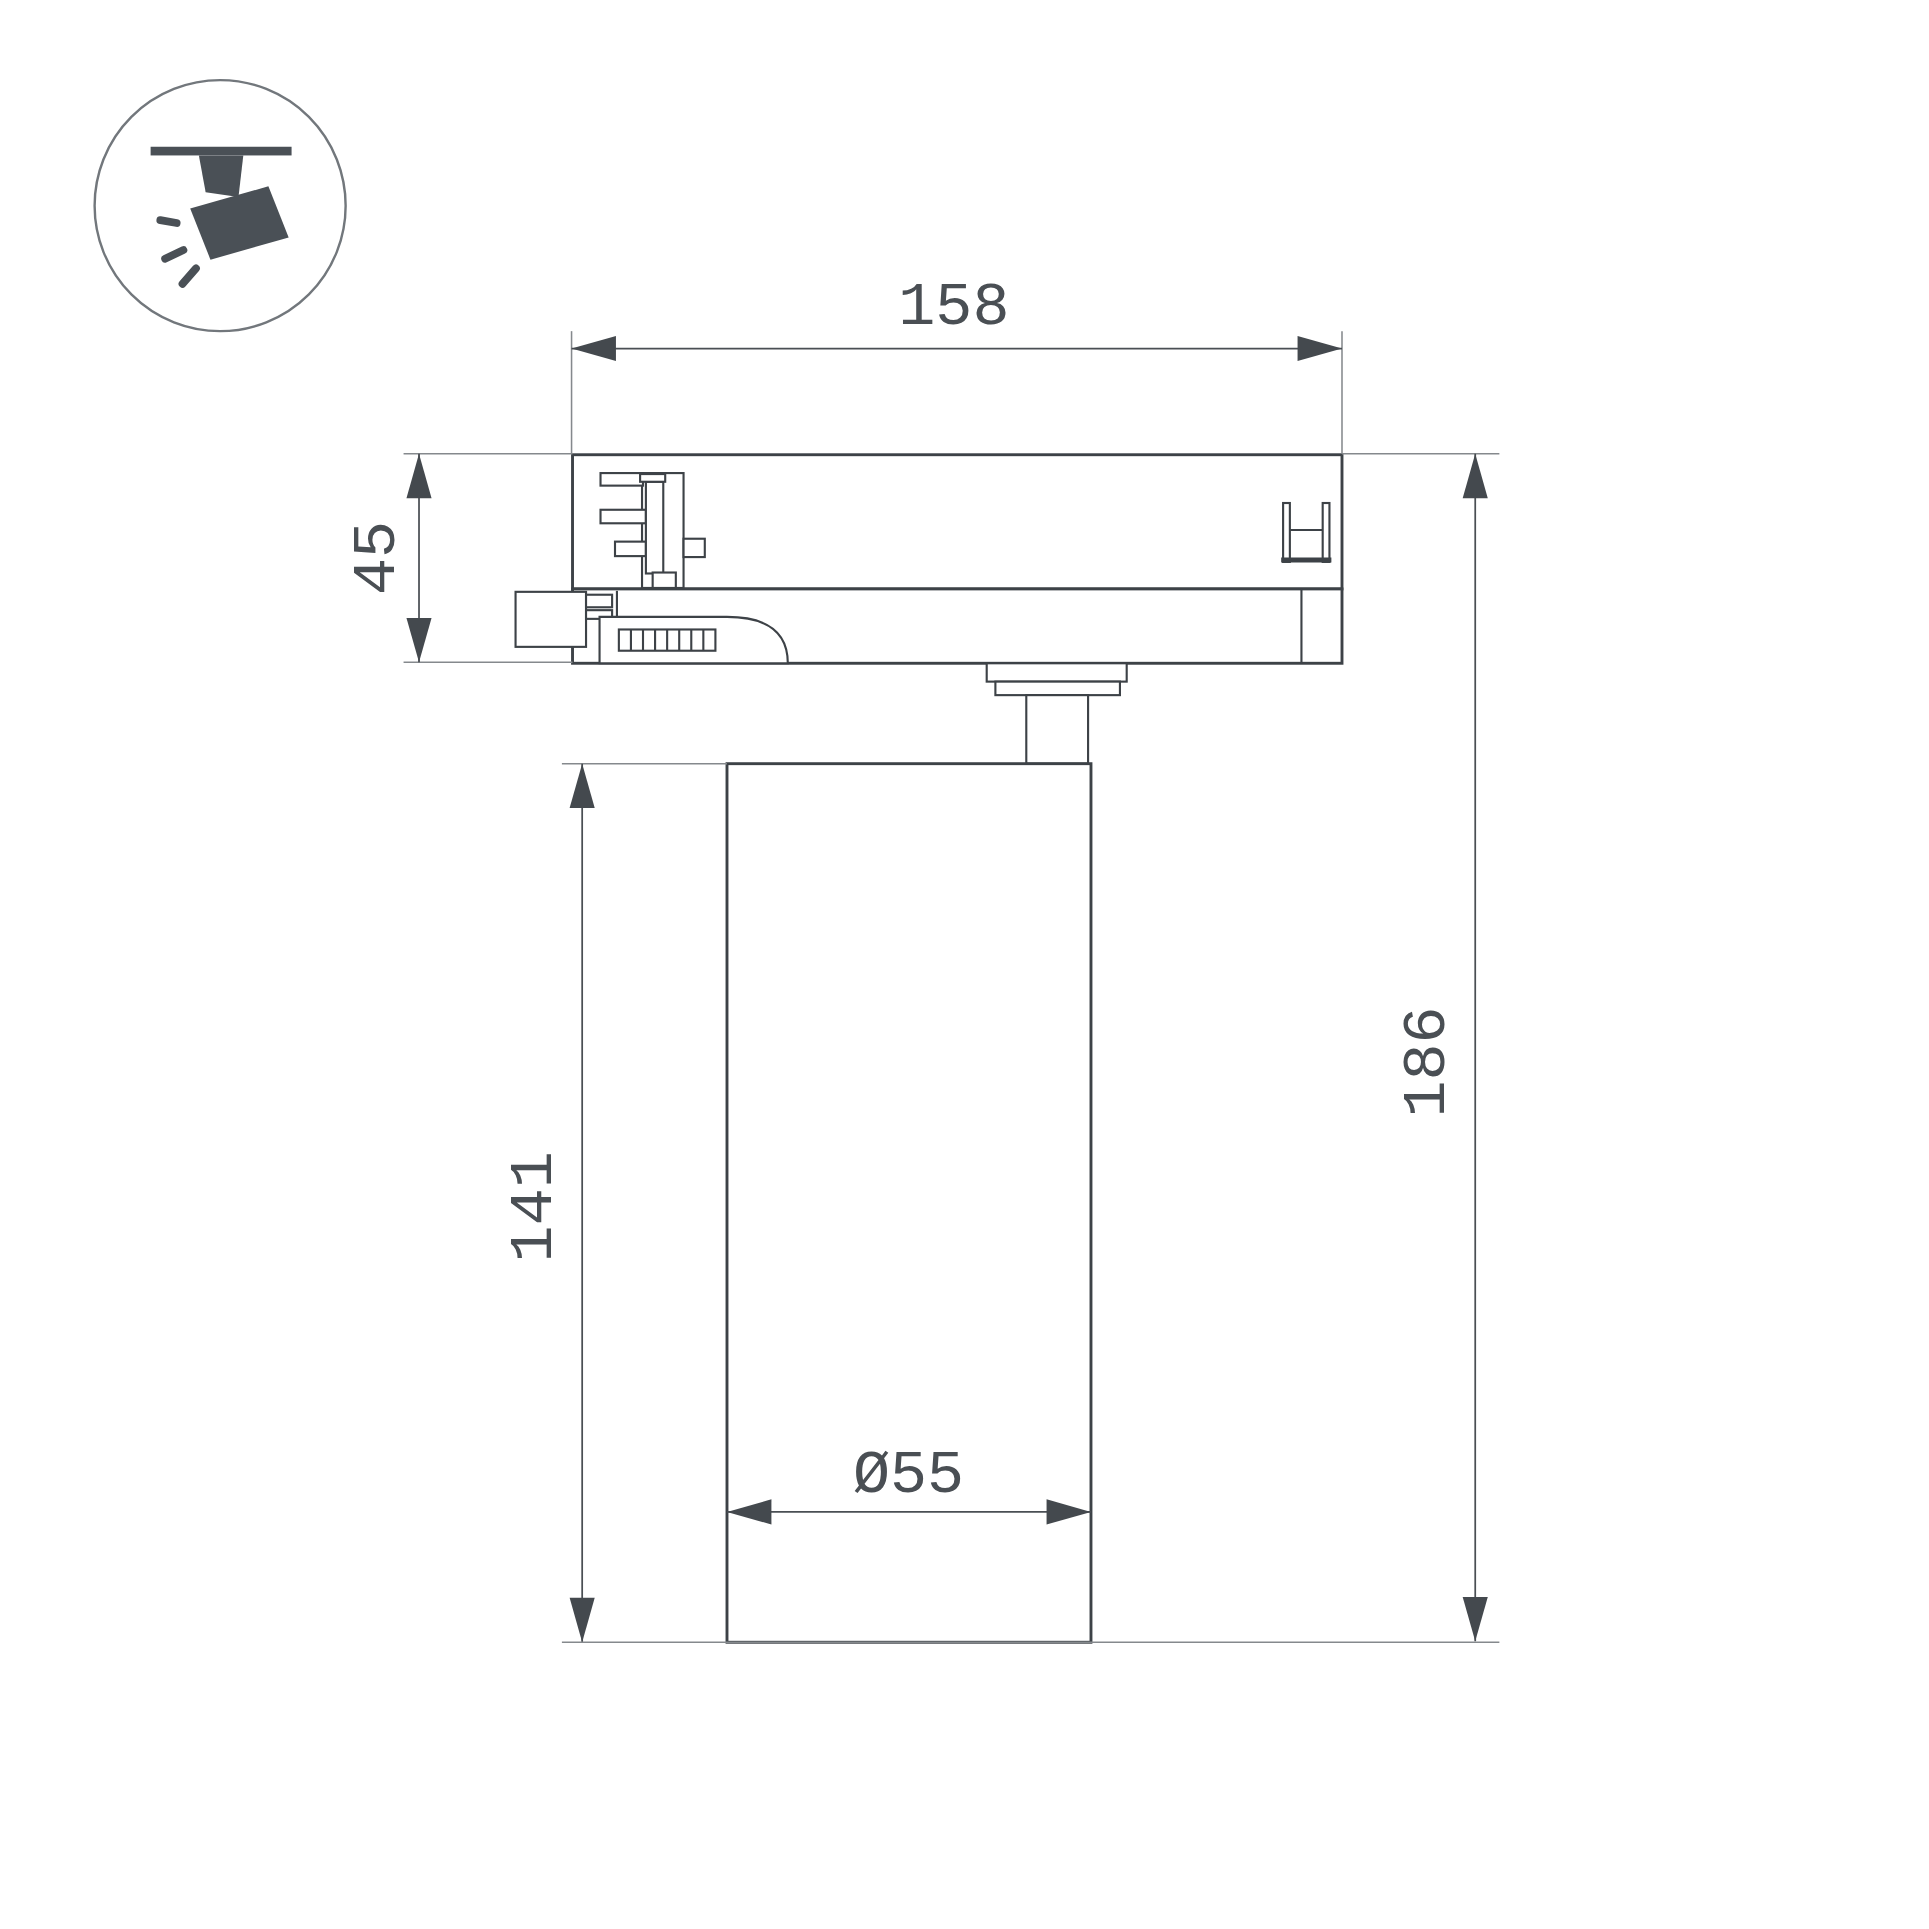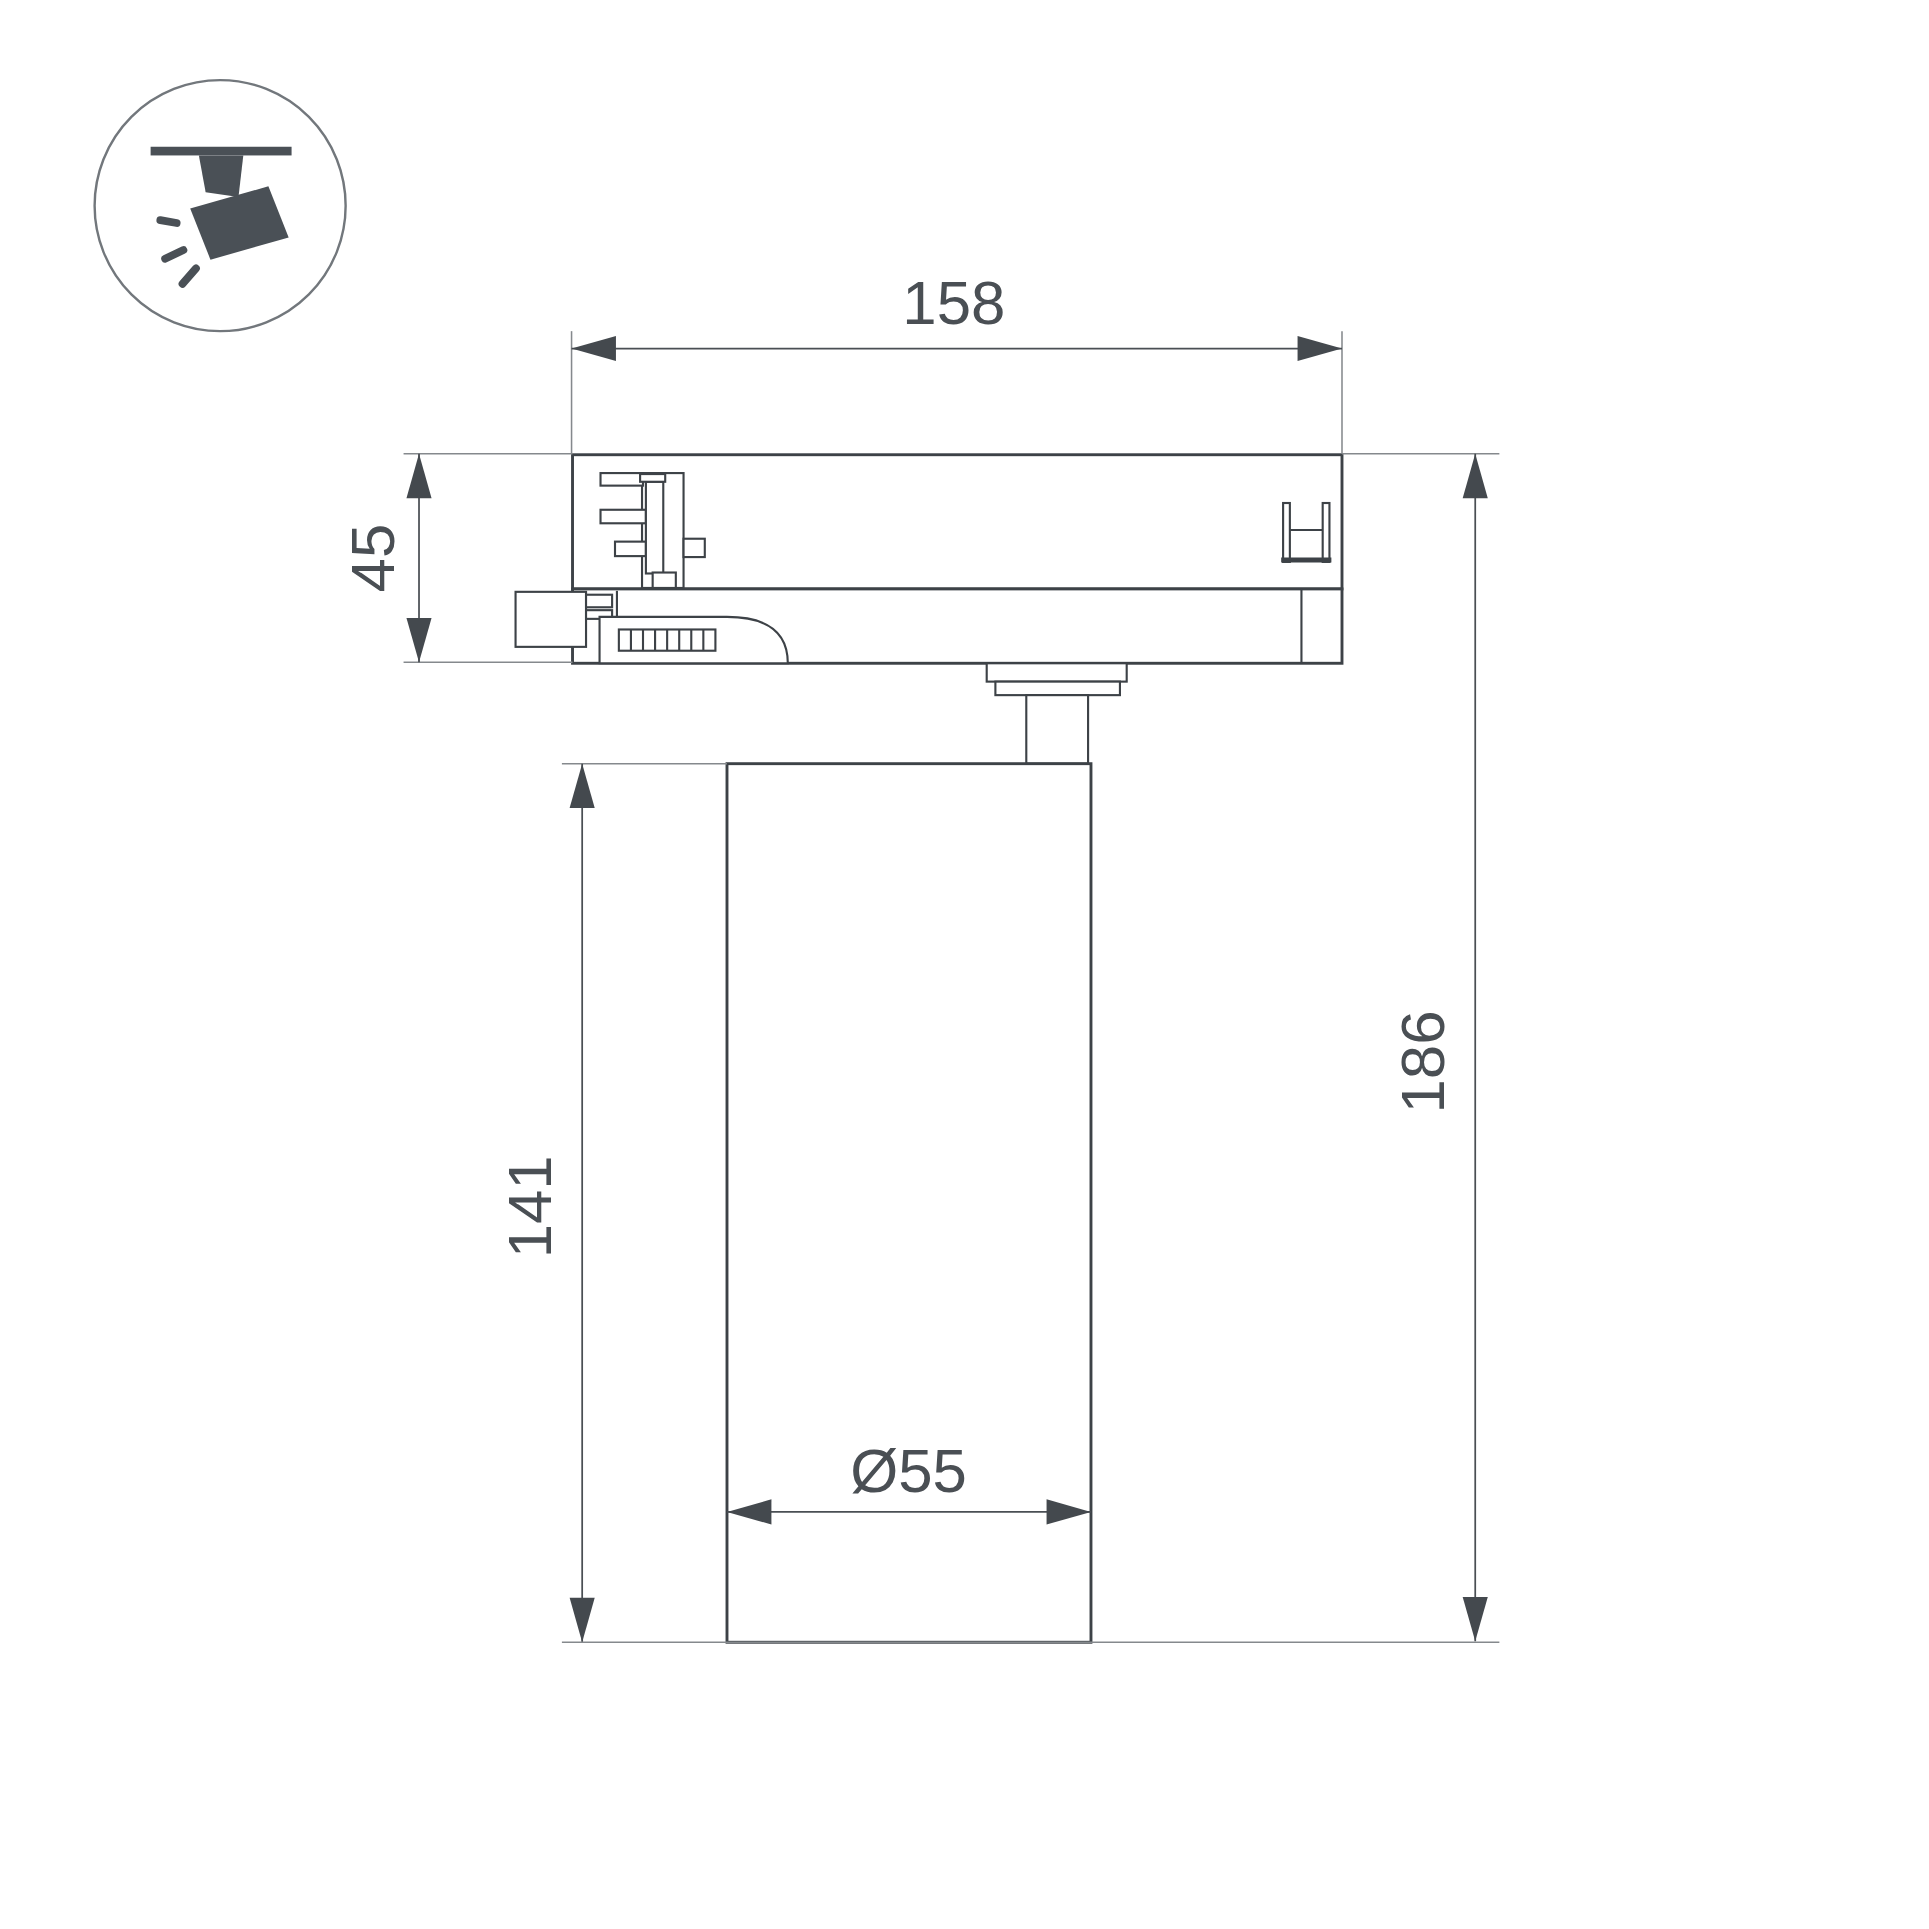--- a/index.html
+++ b/index.html
@@ -5,21 +5,21 @@
   html, body {
     margin: 0;
     padding: 0;
     background: #ffffff;
   }
   .canvas {
     position: relative;
     width: 1929px;
     height: 1929px;
     background: #ffffff;
-    font-family: Liberation Sans, sans-serif;
+    font-family: Liberation Mono, monospace;
   }
   svg { display: block; }
   .outline-fill   { fill: #ffffff; stroke: #3d4247; stroke-width: 3; }
   .detail         { fill: #ffffff; stroke: #3d4247; stroke-width: 2.2; }
   .detail-line    { fill: none; stroke: #3d4247; stroke-width: 2.2; }
   .thickline      { fill: none; stroke: #3d4247; stroke-width: 5; }
   .dimline        { fill: none; stroke: #4a4f54; stroke-width: 1.8; }
   .extline        { fill: none; stroke: #85898d; stroke-width: 1.6; }
   .arrow          { fill: #44494e; stroke: none; }
   .dimtext        { fill: #4a4f54; font-size: 64px; }

